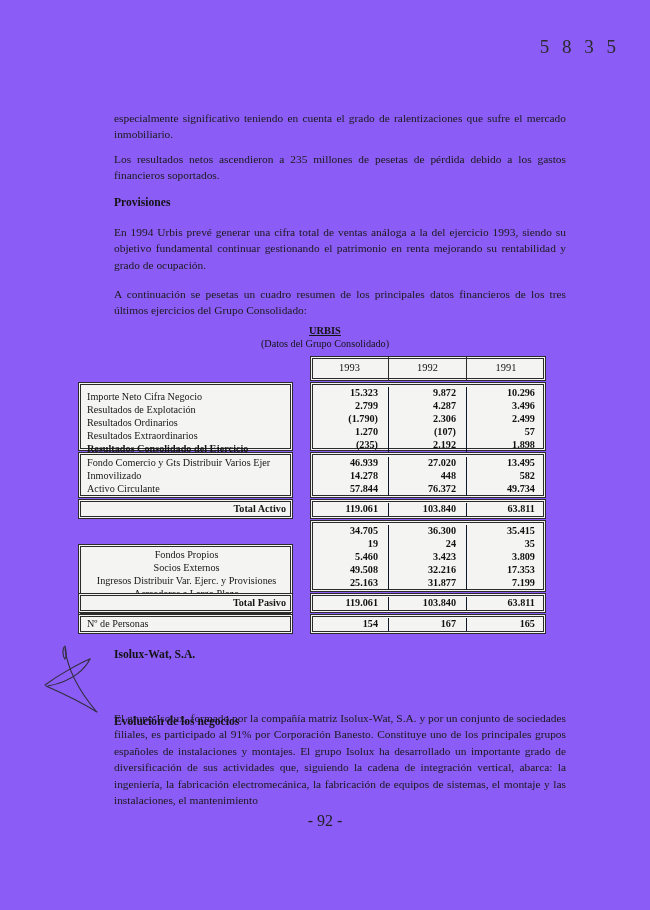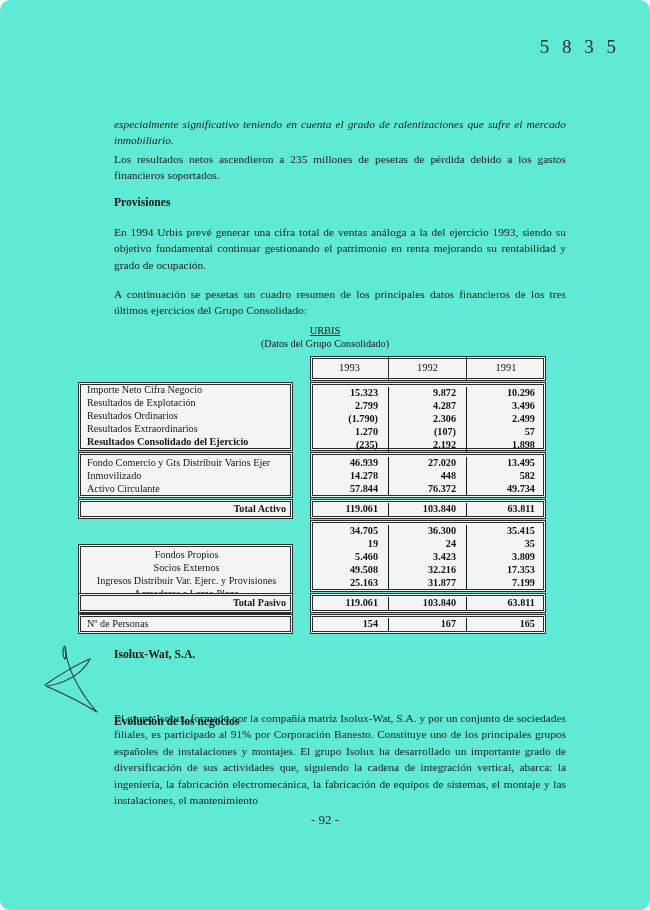--- a/index.html
+++ b/index.html
@@ -7,24 +7,23 @@
     padding: 0;
     background: #ffffff;
   }
   body {
     font-family: "Liberation Serif", "DejaVu Serif", serif;
   }
   #page {
     position: relative;
     width: 650px;
     height: 910px;
-    background: #5eead4;
+    background: #8b5cf6;
     overflow: hidden;
     color: #171717;
-    border-radius: 10px;
   }
   
   .stamp-number {
     position: absolute;
     right: 30px;
     top: 36px;
     font-family: "Liberation Serif", "DejaVu Serif", serif;
     font-size: 19px;
     letter-spacing: 4px;
     color: #2a2a2a;
@@ -46,21 +45,21 @@
     font-weight: bold;
     color: #131313;
   }
   
   .tbl-title {
     position: absolute;
     left: 0;
     width: 650px;
     text-align: center;
     font-size: 10.4px;
-    font-weight: normal;
+    font-weight: bold;
     color: #131313;
   }
   .tbl-title .u { text-decoration: underline; }
   .tbl-sub {
     position: absolute;
     left: 0;
     width: 650px;
     text-align: center;
     font-size: 10.2px;
     color: #131313;
@@ -135,32 +134,32 @@
     top: 641px;
     width: 72px;
     height: 78px;
   }
   
   .folio {
     position: absolute;
     left: 0;
     width: 650px;
     text-align: center;
-    font-size: 13px;
+    font-size: 16px;
     color: #1f1f1f;
   }
 </style>
 </head>
 <body>
 
 <div id="page">
 
   <div class="stamp-number">5 8 3 5</div>
 
-  <div class="txt-block" style="top:116px;font-style:italic;">especialmente significativo teniendo en cuenta el grado de ralentizaciones que sufre el mercado inmobiliario.</div>
+  <div class="txt-block" style="top:110px;">especialmente significativo teniendo en cuenta el grado de ralentizaciones que sufre el mercado inmobiliario.</div>
 
   <div class="txt-block" style="top:151px;">Los resultados netos ascendieron a 235 millones de pesetas de pérdida debido a los gastos financieros soportados.</div>
 
   <div class="heading" style="top:196px;">Provisiones</div>
 
   <div class="txt-block" style="top:224px;">En 1994 Urbis prevé generar una cifra total de ventas análoga a la del ejercicio 1993, siendo su objetivo fundamental continuar gestionando el patrimonio en renta mejorando su rentabilidad y grado de ocupación.</div>
 
   <div class="txt-block" style="top:286px;">A continuación se pesetas un cuadro resumen de los principales datos financieros de los tres últimos ejercicios del Grupo Consolidado:</div>
 
   <div class="tbl-title" style="top:325px;">
@@ -171,21 +170,21 @@
   <div class="fin-table">
 
     <div class="num-box" style="top:356px; height:25px;">
       <div style="display:flex; height:100%;">
         <div class="hdr-cell" style="line-height:21px;">1993</div>
         <div class="hdr-cell" style="line-height:21px;">1992</div>
         <div class="hdr-cell" style="line-height:21px;">1991</div>
       </div>
     </div>
 
-    <div class="lbl-box" style="top:382px; height:69px; padding-top:1px;">
+    <div class="lbl-box" style="top:382px; height:69px; padding-top:8px;">
       <div class="lbl-row">Importe Neto Cifra Negocio</div>
       <div class="lbl-row">Resultados de Explotación</div>
       <div class="lbl-row">Resultados Ordinarios</div>
       <div class="lbl-row">Resultados Extraordinarios</div>
       <div class="lbl-row b">Resultados Consolidado del Ejercicio</div>
     </div>
 
     <div class="num-box" style="top:382px; height:69px; padding-top:4px;">
       <div class="num-row">
         <div class="num-cell">15.323</div>

